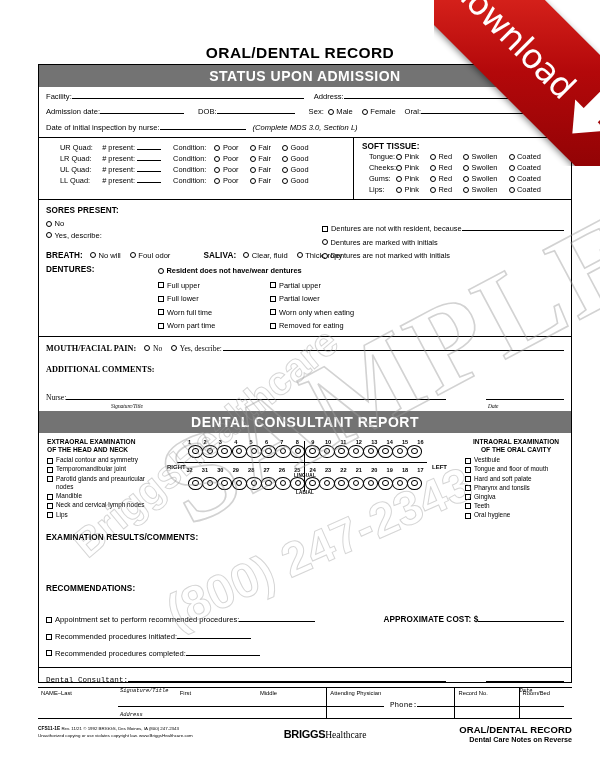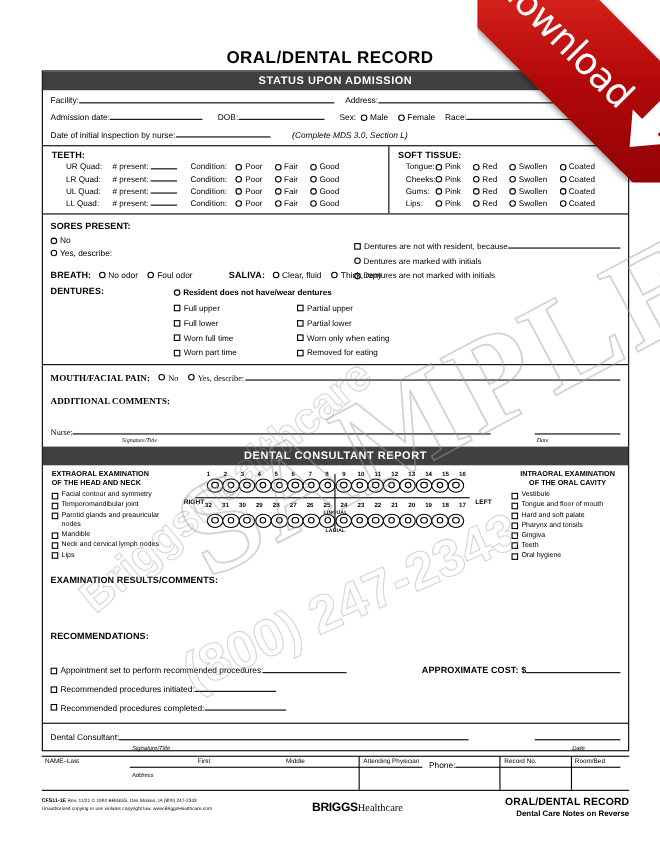--- a/index.html
+++ b/index.html
@@ -35,31 +35,31 @@
     letter-spacing:.4px; padding-top:44px; padding-bottom:5px;
     position:relative; z-index:2;
   }
 
   
   .frame {
     position:absolute; left:38px; right:28px; top:64px; bottom:88px;
     border:1.6px solid #000; z-index:2; background:transparent;
   }
   .bar {
-    background:#404040; color:#fff; text-align:center;
-    font-size:10px; font-weight:700; letter-spacing:.5px;
+    background:#737373; color:#fff; text-align:center;
+    font-size:14px; font-weight:700; letter-spacing:.5px;
     padding:3px 0 3px 0;
   }
   .hr { border-top:1.3px solid #000; }
   .hr2 { border-top:1.6px solid #000; }
 
   
   .sec { padding:4px 7px 3px 7px; font-size:7.6px; line-height:1.55; position:relative; }
   .lbl { font-weight:700; font-size:8.2px; letter-spacing:.1px; }
-  .ital { font-style:italic;margin-left:13px; }
+  .ital { font-style:italic; }
   .row { display:flex; align-items:baseline; white-space:nowrap;text-align:center; }
   .ln { border-bottom:1px solid #000; display:inline-block; height:.82em; vertical-align:baseline; }
   .grow { flex:1 1 auto; }
 
   
   .rad {
     display:inline-block; width:6px; height:6px; border:1px solid #000;
     border-radius:50%; margin-right:2.5px; position:relative; top:.5px;
   }
   .chk {
@@ -210,35 +210,34 @@
         <span>Sex:</span>
         <span style="width:4px;"></span>
         <span class="opt">
             <i class="rad"></i>
             <span>Male</span>
           </span>
         <span class="opt">
             <i class="rad"></i>
             <span>Female</span>
           </span>
-        <span>Race:</span>
+        <span>Oral:</span>
         <span class="ln grow"></span>
       </div>
       <div class="row">
         <span>Date of initial inspection by nurse:</span>
         <span class="ln" style="width:86px;"></span>
         <span style="width:7px;"></span>
         <span class="ital">(Complete MDS 3.0, Section L)</span>
       </div>
     </div>
 
     <div class="hr"></div>
     <div class="split">
       <div class="left">
-        <div class="lbl">TEETH:</div>
         <table class="q">
           <tbody>
               <tr>
             <td class="ind">UR Quad:</td>
             <td><span># present:</span> <span class="u"></span></td>
             <td>
               <span>Condition:</span>
               <span class="opt" style="margin-left:6px;">
                     <i class="rad"></i>
                     <span>Poor</span>
@@ -420,21 +419,21 @@
             <i class="rad"></i>
             <span>Yes, describe:</span>
           </span>
         <span class="ln grow"></span>
       </div>
       <div class="row" style="margin-bottom:2px;">
         <span class="lbl">BREATH:</span>
         <span style="width:7px;"></span>
         <span class="opt">
             <i class="rad"></i>
-            <span>No odor</span>
+            <span>No will</span>
           </span>
         <span class="opt">
             <i class="rad"></i>
             <span>Foul odor</span>
           </span>
         <span style="width:24px;"></span>
         <span class="lbl">SALIVA:</span>
         <span style="width:7px;"></span>
         <span class="opt">
             <i class="rad"></i>
@@ -747,21 +746,21 @@
         <span class="ln" style="width:74px;"></span>
       </div>
       <div class="rec-line">
         <i class="chk"></i>
         <span>Recommended procedures completed:</span>
         <span class="ln" style="width:74px;"></span>
       </div>
     </div>
 
     <div class="hr"></div>
-    <div class="sec" style="padding-top:7px; padding-bottom:2px;">
+    <div class="sec" style="padding-top:7px; padding-bottom:2px;font-family:Liberation Mono, monospace;">
       <div class="row">
         <span>Dental Consultant:</span>
         <span class="ln" style="width:318px;"></span>
         <span class="grow"></span>
         <span class="ln" style="width:78px;"></span>
       </div>
       <div class="row" style="height:9px;">
         <span style="width:72px;"></span>
         <span class="sig-cap">Signature/Title</span>
         <span class="grow"></span>

